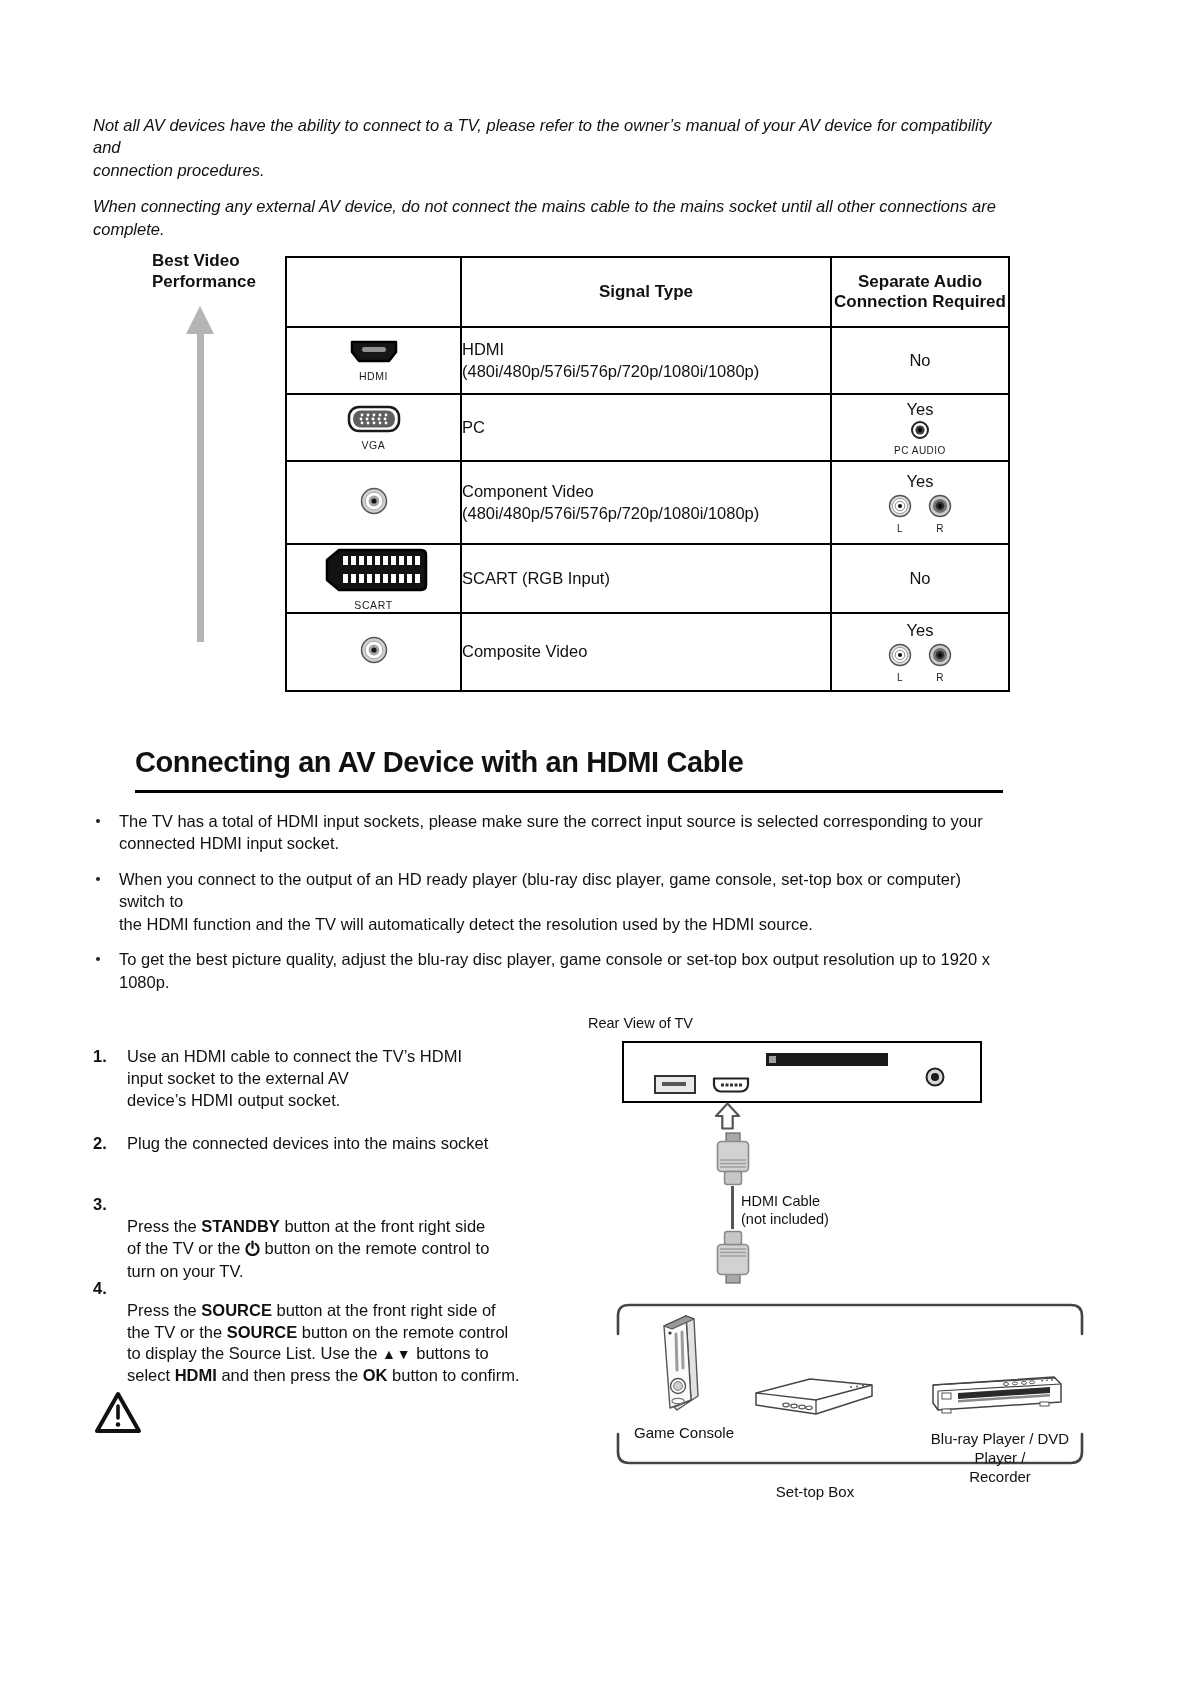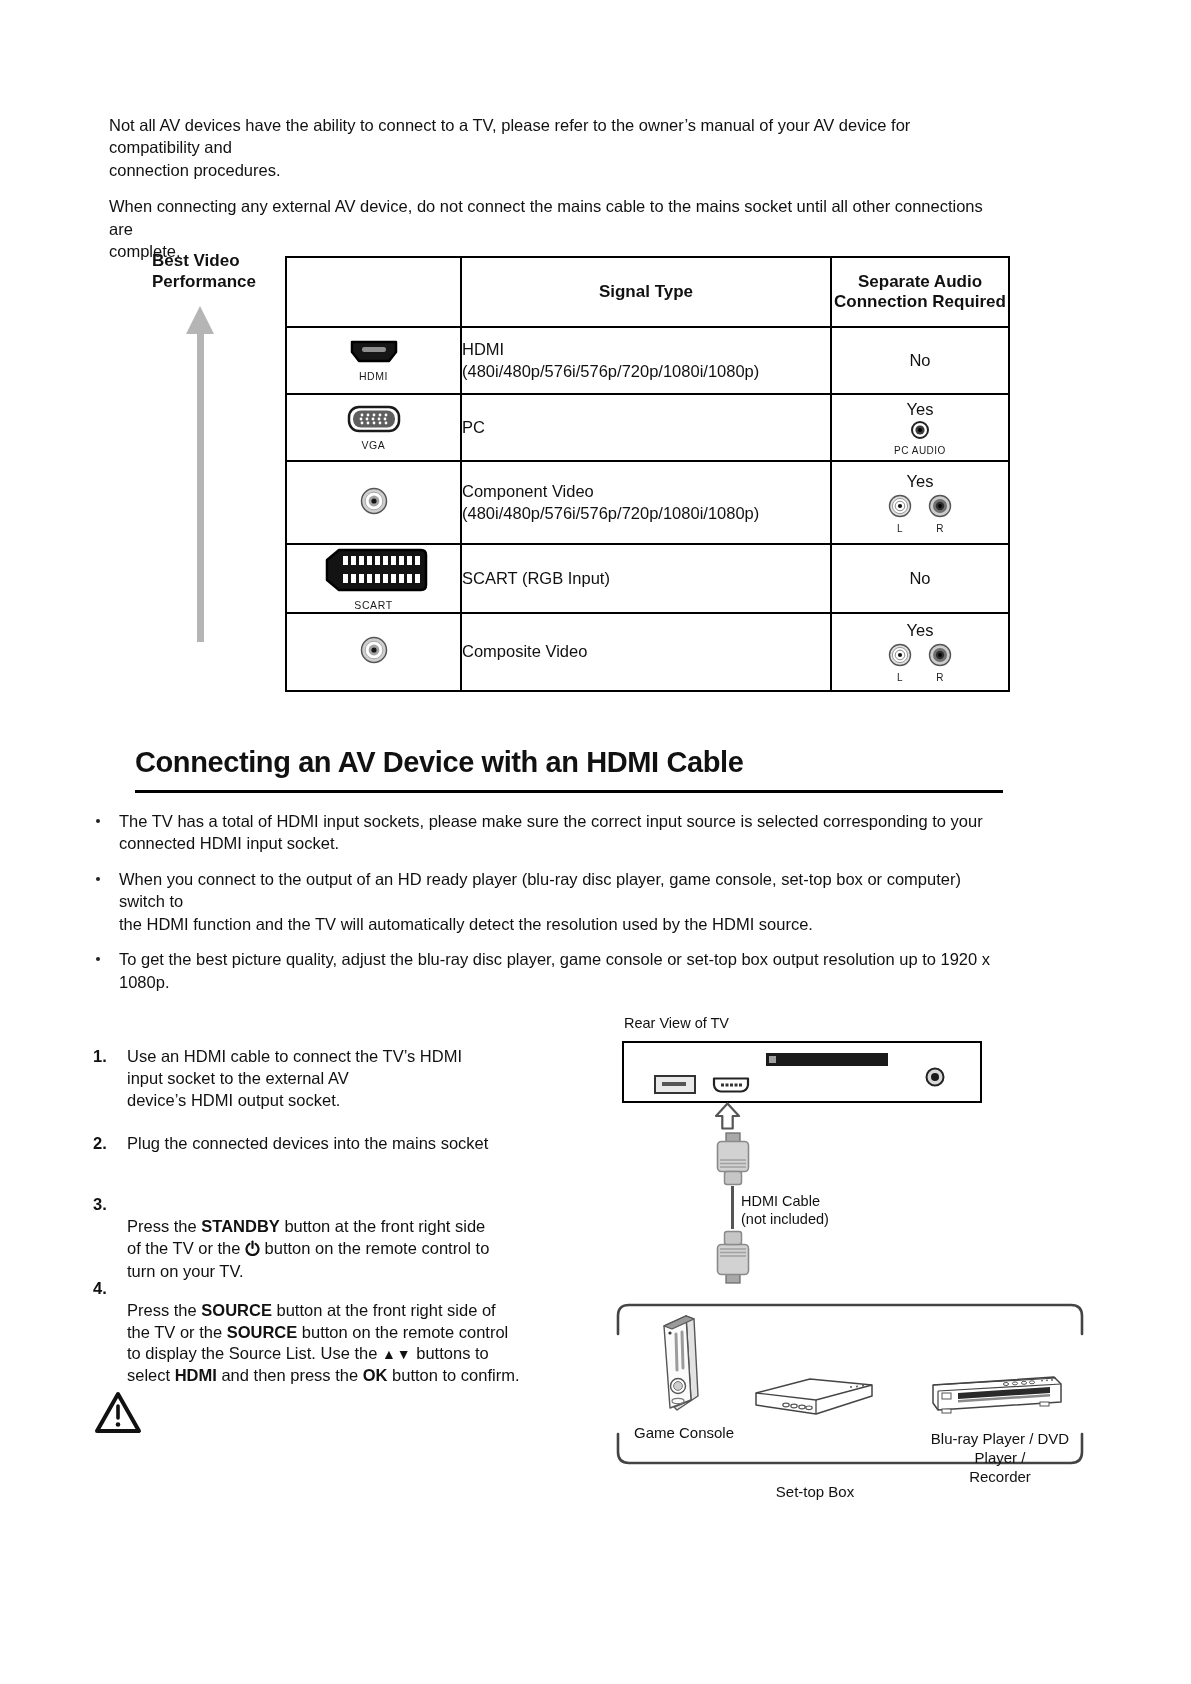--- a/index.html
+++ b/index.html
@@ -3,21 +3,21 @@
 <meta charset="utf-8">
 <style>
   html,body{margin:0;padding:0;background:#fff;}
   #page{position:relative;width:1191px;height:1684px;background:#ffffff;color:#111;
         font-family:"Liberation Sans",sans-serif;overflow:hidden;}
   .abs{position:absolute;}
   .preline{white-space:pre-line;}
   h1.sec{font-size:29px;font-weight:bold;letter-spacing:-0.4px;margin:0;
          border-bottom:3px solid #000;padding-bottom:11px;}
   .bodytxt{font-size:16.5px;line-height:1.36;}
-  .para{margin:0 0 14px 16px;}
+  .para{margin:0 0 14px 0;font-style:italic;}
   
   .bullet{position:relative;padding-left:26px;margin-bottom:13px;}
   .bullet .dot{position:absolute;left:3px;top:9px;width:4px;height:4px;border-radius:50%;background:#222;}
   
   .step{position:absolute;left:93px;width:452px;padding-left:34px;font-size:16.5px;line-height:1.32;}
   .step .num{position:absolute;left:0;top:0;font-weight:bold;}
   .step b{font-weight:bold;}
   .tri{font-size:14px;letter-spacing:1px;}
   .picon{display:inline-block;vertical-align:-2px;}
   
@@ -270,21 +270,21 @@
 to display the Source List. Use the </span><span class="tri">▲▼</span><span> buttons to
 select </span><b>HDMI</b><span> and then press the </span><b>OK</b><span> button to confirm.</span>
   </div>
 
   <svg class="abs" style="left:94px;top:1391px" width="48" height="44" viewBox="0 0 48 44">
     <path d="M24,3 L45,40 H3 Z" fill="#fff" stroke="#111" stroke-width="4" stroke-linejoin="round"></path>
     <path d="M24,15 V27" stroke="#111" stroke-width="3.6" stroke-linecap="round"></path>
     <circle cx="24" cy="33.5" r="2.3" fill="#111"></circle>
   </svg>
 
-  <div class="abs smalllabel" style="left:624px;top:1014px;">Rear View of TV</div>
+  <div class="abs smalllabel" style="left:588px;top:1014px;">Rear View of TV</div>
 
   <div class="tvbox" style="left:622px;top:1041px;width:356px;height:58px;">
     <div class="usbport" style="left:30px;top:32px;width:38px;height:15px;">
         <span class="slot"></span>
       </div>
     <svg class="abs" style="left:88px;top:34px" width="38" height="17" viewBox="0 0 38 17">
       <path d="M2,1.5 H36 V8 A7,7 0 0 1 29,14.5 H9 A7,7 0 0 1 2,8 Z" fill="#fff" stroke="#222" stroke-width="2.2" stroke-linejoin="round"></path>
       <g fill="#333">
           <rect x="9" y="6.5" width="3" height="3"></rect>
           <rect x="13.5" y="6.5" width="3" height="3"></rect>

